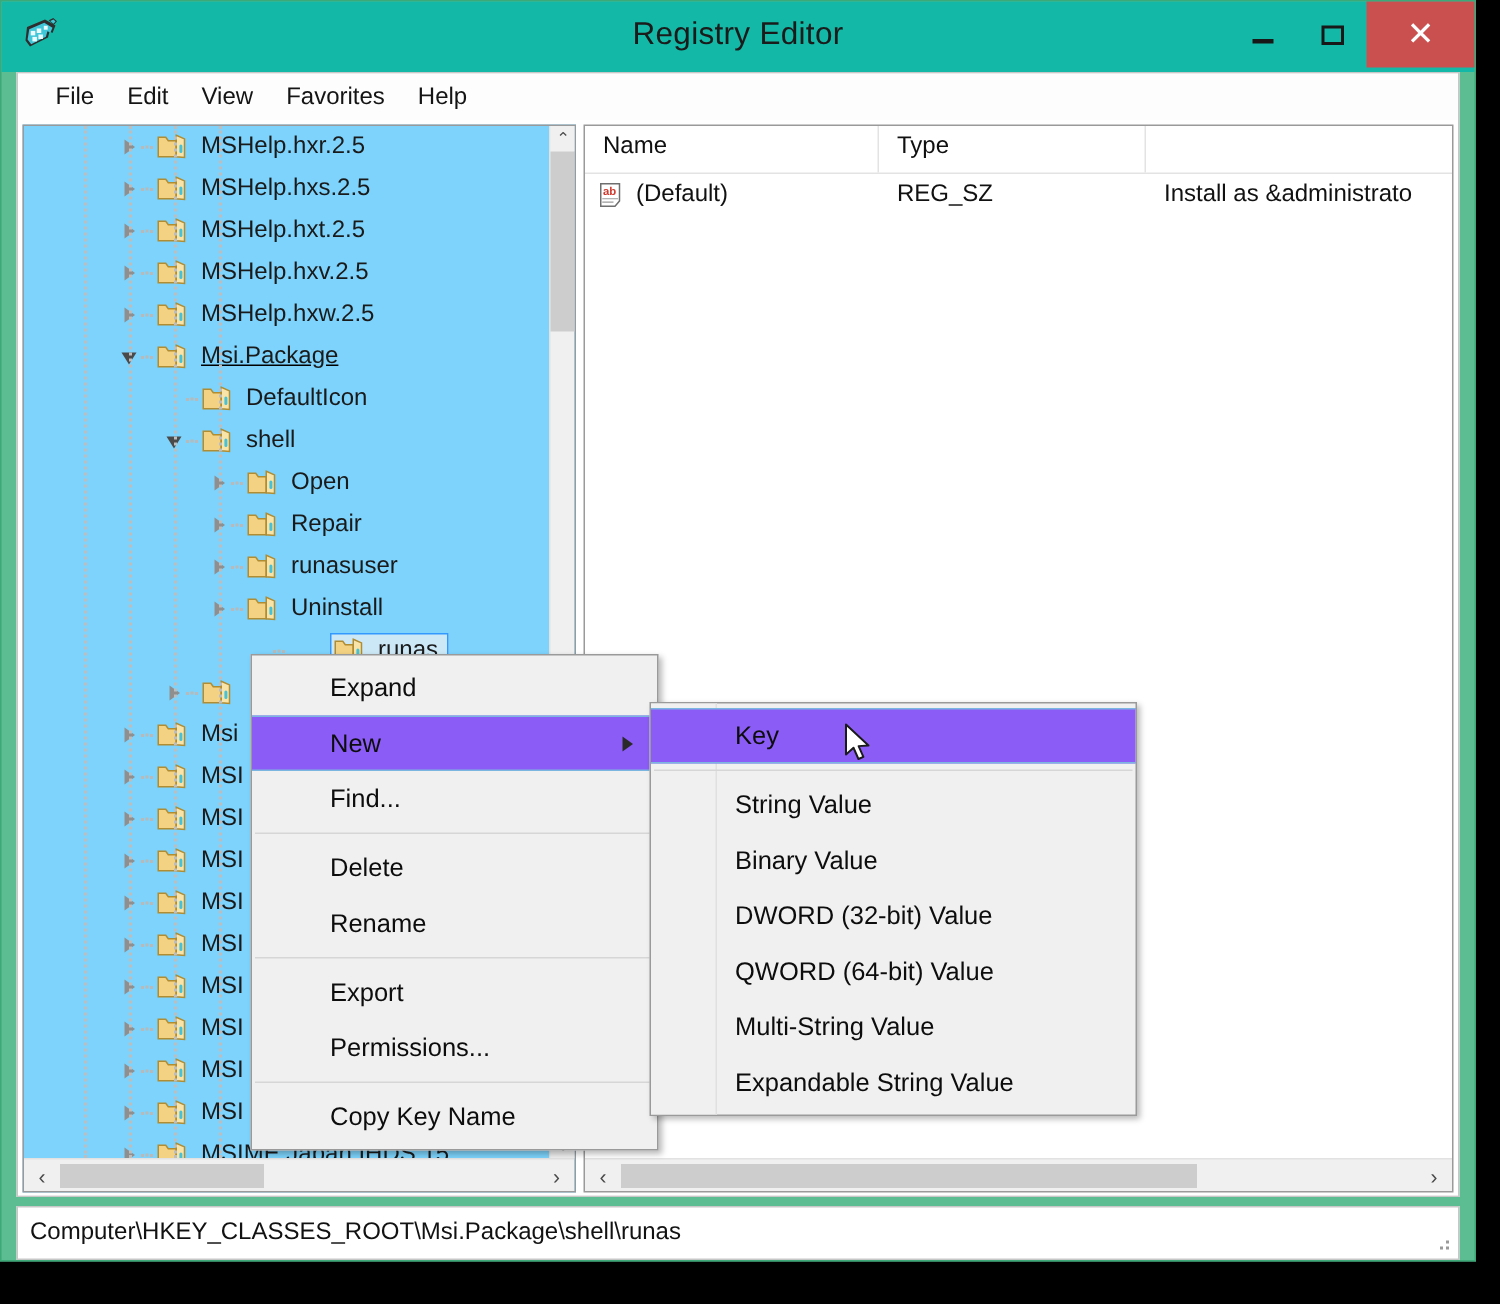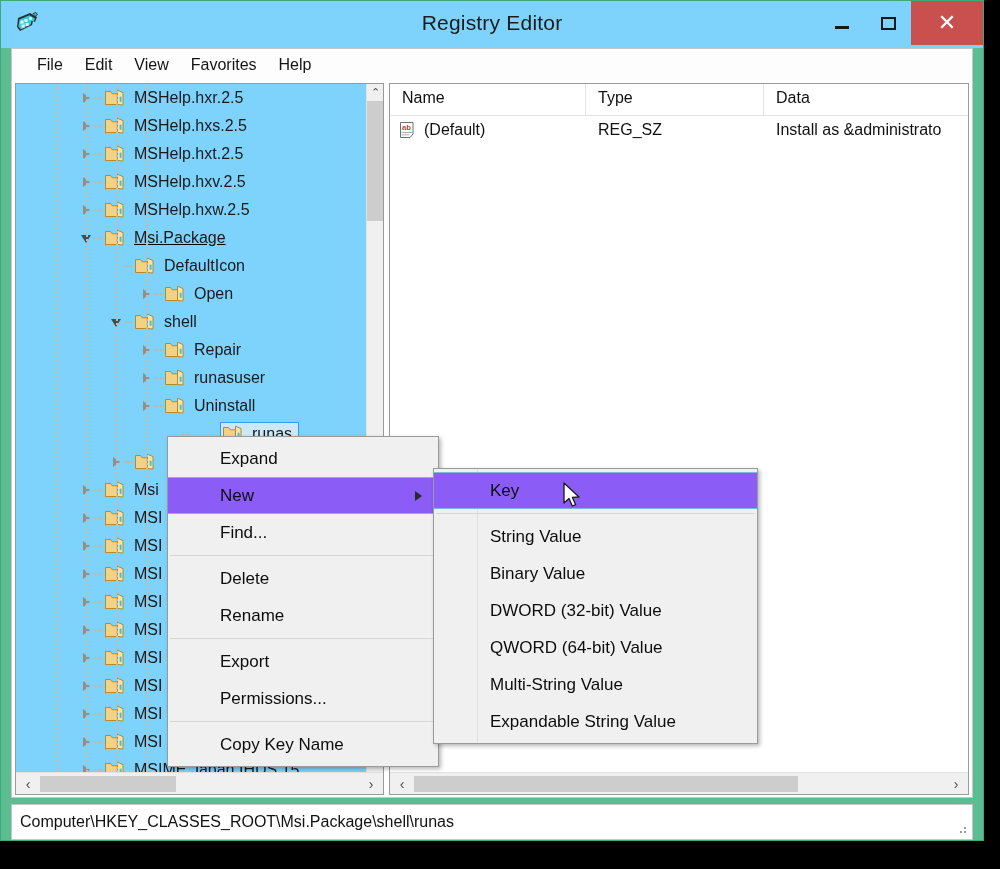--- a/index.html
+++ b/index.html
@@ -24,21 +24,21 @@
     border: 1px solid #3da878;
     display: flex;
     flex-direction: column;
   }
 
   
   #titlebar {
     position: relative;
     height: 47px;
     flex: 0 0 47px;
-    background: #7dd3fc;
+    background: #14b8a6;
     padding-left: 12px;
   }
   #app-icon {
     position: absolute;
     left: 12px; top: 8px;
     width: 30px; height: 30px;
   }
   #title-text {
     position: absolute;
     left: 0; right: 0; top: 10px;
@@ -527,47 +527,47 @@
                   <div class="tw-dash"></div>
                   <div class="folder">
                     <svg width="22" height="20" viewBox="0 0 22 20">
                       <path d="M1.5 3.5 L6.5 3.5 L8.2 5.8 L13.5 5.8 L13.5 16.5 L1.5 16.5 Z" fill="#f3d383" stroke="#b08c32" stroke-width="1"></path>
                       <path d="M13.5 2.2 L19 4.6 L19 17 L13.5 16.5 Z" fill="#f8e4a8" stroke="#b08c32" stroke-width="1"></path>
                       <rect x="15.6" y="8.4" width="2" height="5.6" rx="1" fill="#46c2d8"></rect>
                     </svg>
                   </div>
                   <div class="tree-label">DefaultIcon</div>
                 </div>
-                <div class="tree-row" style="padding-left: 122px;">
-                  <div class="tw-arrow collapsed">
-                    <i></i>
-                  </div>
-                  <div class="tw-dash"></div>
-                  <div class="folder">
-                    <svg width="22" height="20" viewBox="0 0 22 20">
-                      <path d="M1.5 3.5 L6.5 3.5 L8.2 5.8 L13.5 5.8 L13.5 16.5 L1.5 16.5 Z" fill="#f3d383" stroke="#b08c32" stroke-width="1"></path>
-                      <path d="M13.5 2.2 L19 4.6 L19 17 L13.5 16.5 Z" fill="#f8e4a8" stroke="#b08c32" stroke-width="1"></path>
-                      <rect x="15.6" y="8.4" width="2" height="5.6" rx="1" fill="#46c2d8"></rect>
-                    </svg>
-                  </div>
-                  <div class="tree-label">Open</div>
-                </div>
                 <div class="tree-row" style="padding-left: 92px;">
                   <div class="tw-arrow expanded">
                     <i></i>
                   </div>
                   <div class="tw-dash"></div>
                   <div class="folder">
                     <svg width="22" height="20" viewBox="0 0 22 20">
                       <path d="M1.5 3.5 L6.5 3.5 L8.2 5.8 L13.5 5.8 L13.5 16.5 L1.5 16.5 Z" fill="#f3d383" stroke="#b08c32" stroke-width="1"></path>
                       <path d="M13.5 2.2 L19 4.6 L19 17 L13.5 16.5 Z" fill="#f8e4a8" stroke="#b08c32" stroke-width="1"></path>
                       <rect x="15.6" y="8.4" width="2" height="5.6" rx="1" fill="#46c2d8"></rect>
                     </svg>
                   </div>
                   <div class="tree-label">shell</div>
+                </div>
+                <div class="tree-row" style="padding-left: 122px;">
+                  <div class="tw-arrow collapsed">
+                    <i></i>
+                  </div>
+                  <div class="tw-dash"></div>
+                  <div class="folder">
+                    <svg width="22" height="20" viewBox="0 0 22 20">
+                      <path d="M1.5 3.5 L6.5 3.5 L8.2 5.8 L13.5 5.8 L13.5 16.5 L1.5 16.5 Z" fill="#f3d383" stroke="#b08c32" stroke-width="1"></path>
+                      <path d="M13.5 2.2 L19 4.6 L19 17 L13.5 16.5 Z" fill="#f8e4a8" stroke="#b08c32" stroke-width="1"></path>
+                      <rect x="15.6" y="8.4" width="2" height="5.6" rx="1" fill="#46c2d8"></rect>
+                    </svg>
+                  </div>
+                  <div class="tree-label">Open</div>
                 </div>
                 <div class="tree-row" style="padding-left: 122px;">
                   <div class="tw-arrow collapsed">
                     <i></i>
                   </div>
                   <div class="tw-dash"></div>
                   <div class="folder">
                     <svg width="22" height="20" viewBox="0 0 22 20">
                       <path d="M1.5 3.5 L6.5 3.5 L8.2 5.8 L13.5 5.8 L13.5 16.5 L1.5 16.5 Z" fill="#f3d383" stroke="#b08c32" stroke-width="1"></path>
                       <path d="M13.5 2.2 L19 4.6 L19 17 L13.5 16.5 Z" fill="#f8e4a8" stroke="#b08c32" stroke-width="1"></path>
@@ -801,21 +801,20 @@
             <div class="hb hb-left">‹</div>
             <div class="h-thumb" style="left:24px;width:136px;"></div>
             <div class="hb hb-right">›</div>
           </div>
         </div>
 
         <div id="listpane">
           <div id="listhead">
             <div class="col-h col-name">Name</div>
             <div class="col-h col-type">Type</div>
-            <div class="col-h col-data">Data</div>
           </div>
           <div id="listbody">
               <div class="list-row">
                 <div class="lr-name">
                   <span class="ab-icon"><svg width="20" height="18" viewBox="0 0 20 18">
                       <path d="M2.5 1.5 L15 1.5 L15 13 L12 16.5 L2.5 16.5 Z" fill="#ffffff" stroke="#6f6f6f" stroke-width="1"></path>
                       <rect x="3.5" y="2.5" width="10.5" height="7" fill="#ffffff"></rect>
                       <text x="4" y="9.2" font-family="Liberation Sans, sans-serif" font-size="7.6" font-weight="bold" fill="#d13a2e">ab</text>
                       <path d="M3.5 11.5 L14 11.5" stroke="#9a9a9a" stroke-width="0.8"></path>
                       <path d="M3.5 13.8 L11 13.8" stroke="#9a9a9a" stroke-width="0.8"></path>

